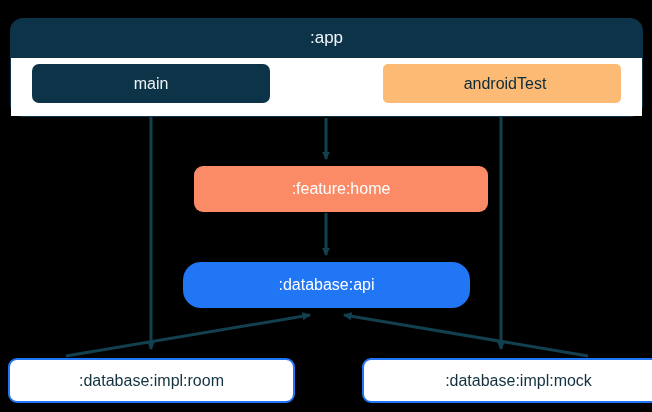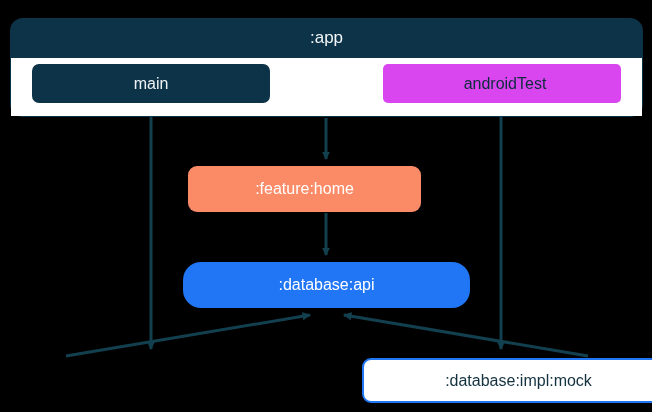--- a/index.html
+++ b/index.html
@@ -83,32 +83,32 @@
     background: #0d3349;
     color: #eef3f6;
     border-radius: 7px;
     font-size: 16px;
   }
   #node-androidtest {
     left: 383px;
     top: 64px;
     width: 238px;
     height: 39px;
-    background: #d946ef;
+    background: #fdba74;
     color: #0c2b3b;
     border-radius: 5px;
     font-size: 16px;
     padding-left: 6px;
   }
 
   
   #node-feature-home {
-    left: 188px;
+    left: 194px;
     top: 166px;
-    width: 233px;
+    width: 294px;
     height: 46px;
     background: #fb8a66;
     color: #ffffff;
     border-radius: 9px;
     font-size: 16px;
   }
   #node-database-api {
     left: 183px;
     top: 262px;
     width: 287px;
@@ -186,16 +186,17 @@
   </div>
 
   <div id="node-main" class="node">main</div>
 
   <div id="node-androidtest" class="node">androidTest</div>
 
   <div id="node-feature-home" class="node">:feature:home</div>
 
   <div id="node-database-api" class="node">:database:api</div>
 
+  <div id="node-impl-room" class="node">:database:impl:room</div>
 
   <div id="node-impl-mock" class="node">:database:impl:mock</div>
 
 </div>
 
 </body></html>

